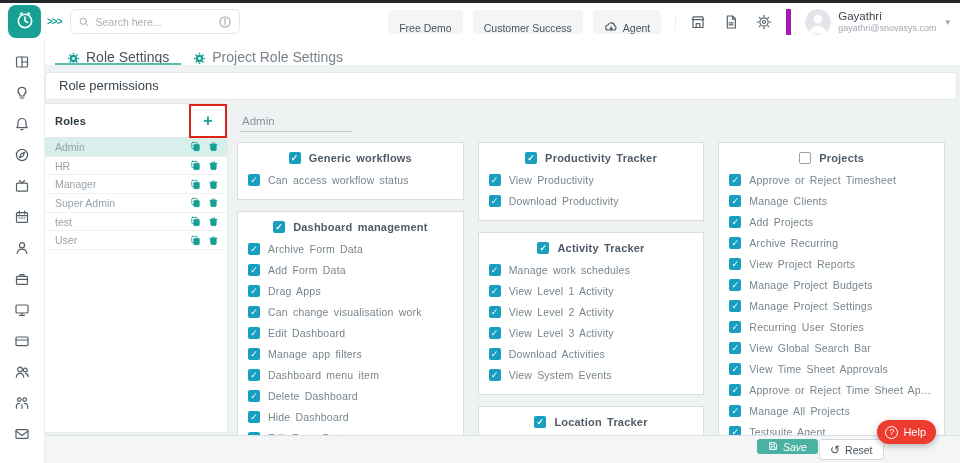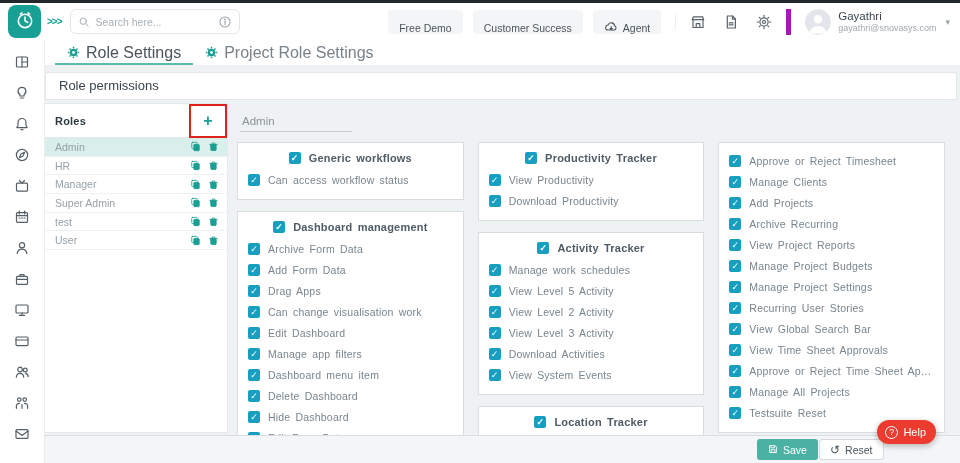--- a/index.html
+++ b/index.html
@@ -28,21 +28,21 @@
   .user-email { font-size:9px; color:#a0a8af; }
   .caret { color:#9aa3aa; font-size:9px; margin-left:9px; }
 
   
   .rail { position:absolute; left:0; top:40px; width:45px; height:423px; background:#fff; border-right:1px solid #ededee; display:flex; flex-direction:column; align-items:center; padding-top:14px; gap:15px; z-index:5; }
   .rail-icon { color:#555f67; cursor:pointer; }
   .rail-icon svg { width:16px; height:16px; display:block; }
 
   
   .tabbar { position:absolute; left:45px; top:40px; width:915px; height:26px; background:#fff; border-bottom:1px solid #efefef; display:flex; align-items:stretch; padding-left:10px; z-index:6; }
-  .tab { display:flex; align-items:center; gap:6px; padding:0 12px; font-size:16px; color:#78828a; cursor:pointer; position:relative; }
+  .tab { display:flex; align-items:flex-end; gap:6px; padding:0 12px; font-size:14px; color:#78828a; cursor:pointer; position:relative; }
   .tab .tab-gear { color:#17a093; display:flex; }
   .tab.active { color:#4a545c; }
   .tab.active::after { content:""; position:absolute; left:0; right:0; bottom:0; height:2px; background:#5cbcab; }
 
   
   .content { position:absolute; left:45px; top:66px; width:915px; height:397px; background:#eff2f3; overflow:hidden; }
   .title-card { position:absolute; left:0; top:6px; right:3px; height:28px; background:#fff; border:1px solid #e4e7e9; border-radius:2px; line-height:26px; padding-left:13px; font-size:13px; color:#39444d; }
 
   .roles-card { position:absolute; left:0; top:37px; width:183px; height:330px; background:#fff; border:1px solid #e7eaec; border-left:none; }
   .roles-head { height:34px; border-bottom:1px solid #e4e7e9; display:flex; align-items:center; padding-left:10px; font-size:11px; font-weight:bold; color:#2c3940; letter-spacing:.2px; }
@@ -61,21 +61,21 @@
   .col { flex:1; min-width:0; }
   .panel { background:#fff; border:1px solid #d9dde0; margin-bottom:11px; padding:7px 10px 9px; }
   .panel-head { display:flex; align-items:center; justify-content:center; gap:8px; padding:2px 0 5px; font-size:11px; font-weight:bold; color:#4f5b66; letter-spacing:.2px; word-spacing:2px; }
   .item { display:flex; align-items:center; gap:8px; min-height:21px; font-size:10.5px; color:#78858e; letter-spacing:.2px; word-spacing:2px; }
   .item .lbl { white-space:nowrap; overflow:hidden; text-overflow:ellipsis; }
   .cb { width:12px; height:12px; flex:0 0 auto; background:#189fc0; border-radius:2px; color:#fff; font-size:9px; line-height:12px; text-align:center; cursor:pointer; }
   .cb.off { background:#fff; border:1.4px solid #98a3ab; }
 
   
   .bottombar { position:absolute; left:45px; right:0; bottom:0; height:28px; background:#f3f5f6; border-top:1px solid #dadfe2; z-index:8; }
-  .btn-save { position:absolute; left:712px; top:3px; height:21px; padding:0 11px; background:#4bb2a3; border:none; border-radius:3px; color:#fff; font-size:10.5px; font-family:inherit; display:flex; align-items:center; gap:5px; cursor:pointer; }
+  .btn-save { position:absolute; left:712px; top:3px; height:15px; padding:0 11px; background:#4bb2a3; border:none; border-radius:3px; color:#fff; font-size:10.5px; font-family:inherit; display:flex; align-items:center; gap:5px; cursor:pointer;font-style:italic; }
   .btn-save svg { width:10px; height:10px; }
   .btn-reset { position:absolute; left:774px; top:3px; height:21px; padding:0 10px; background:#fff; border:1px solid #d4d9dc; border-radius:3px; color:#46525a; font-size:10.5px; font-family:inherit; display:flex; align-items:center; gap:5px; cursor:pointer; }
   .btn-reset .undo { font-size:12px; line-height:1; }
   .help-btn { position:absolute; right:24px; bottom:19px; height:24px; padding:0 10px 0 8px; background:#ee3b30; border-radius:13px; display:flex; align-items:center; gap:5px; color:#fff; font-size:11px; cursor:pointer; box-shadow:0 2px 6px rgba(0,0,0,.28); z-index:12; }
   .qmark { width:13px; height:13px; border:1.2px solid #fff; border-radius:50%; font-size:9px; line-height:11px; text-align:center; }
 </style>
 </head>
 <body>
 
 <div class="top-strip"></div>
@@ -488,21 +488,21 @@
           <div class="panel-head">
             <span class="cb">✓</span>
             <span>Activity Tracker</span>
           </div>
           <div class="item">
             <span class="cb">✓</span>
             <span class="lbl">Manage work schedules</span>
           </div>
           <div class="item">
             <span class="cb">✓</span>
-            <span class="lbl">View Level 5 Activity</span>
+            <span class="lbl">View Level 1 Activity</span>
           </div>
           <div class="item">
             <span class="cb">✓</span>
             <span class="lbl">View Level 2 Activity</span>
           </div>
           <div class="item">
             <span class="cb">✓</span>
             <span class="lbl">View Level 3 Activity</span>
           </div>
           <div class="item">
@@ -520,20 +520,24 @@
             <span>Location Tracker</span>
           </div>
           <div class="item">
             <span class="cb">✓</span>
             <span class="lbl">Manage And View All Job Sites</span>
           </div>
         </div>
       </div>
     <div class="col">
         <div class="panel">
+          <div class="panel-head">
+            <span class="cb off"></span>
+            <span>Projects</span>
+          </div>
           <div class="item">
             <span class="cb">✓</span>
             <span class="lbl">Approve or Reject Timesheet</span>
           </div>
           <div class="item">
             <span class="cb">✓</span>
             <span class="lbl">Manage Clients</span>
           </div>
           <div class="item">
             <span class="cb">✓</span>
@@ -570,21 +574,21 @@
           <div class="item">
             <span class="cb">✓</span>
             <span class="lbl">Approve or Reject Time Sheet App...</span>
           </div>
           <div class="item">
             <span class="cb">✓</span>
             <span class="lbl">Manage All Projects</span>
           </div>
           <div class="item">
             <span class="cb">✓</span>
-            <span class="lbl">Testsuite Reset</span>
+            <span class="lbl">Testsuite Agent</span>
           </div>
         </div>
       </div>
   </div>
 </div>
 
 <div class="bottombar">
   <button class="btn-save">
     <span><svg viewBox="0 0 16 16" fill="none" stroke="#fff" stroke-width="1.4">
           <path d="M2.5 2.5h8.6l2.4 2.4v8.6H2.5z"></path>

